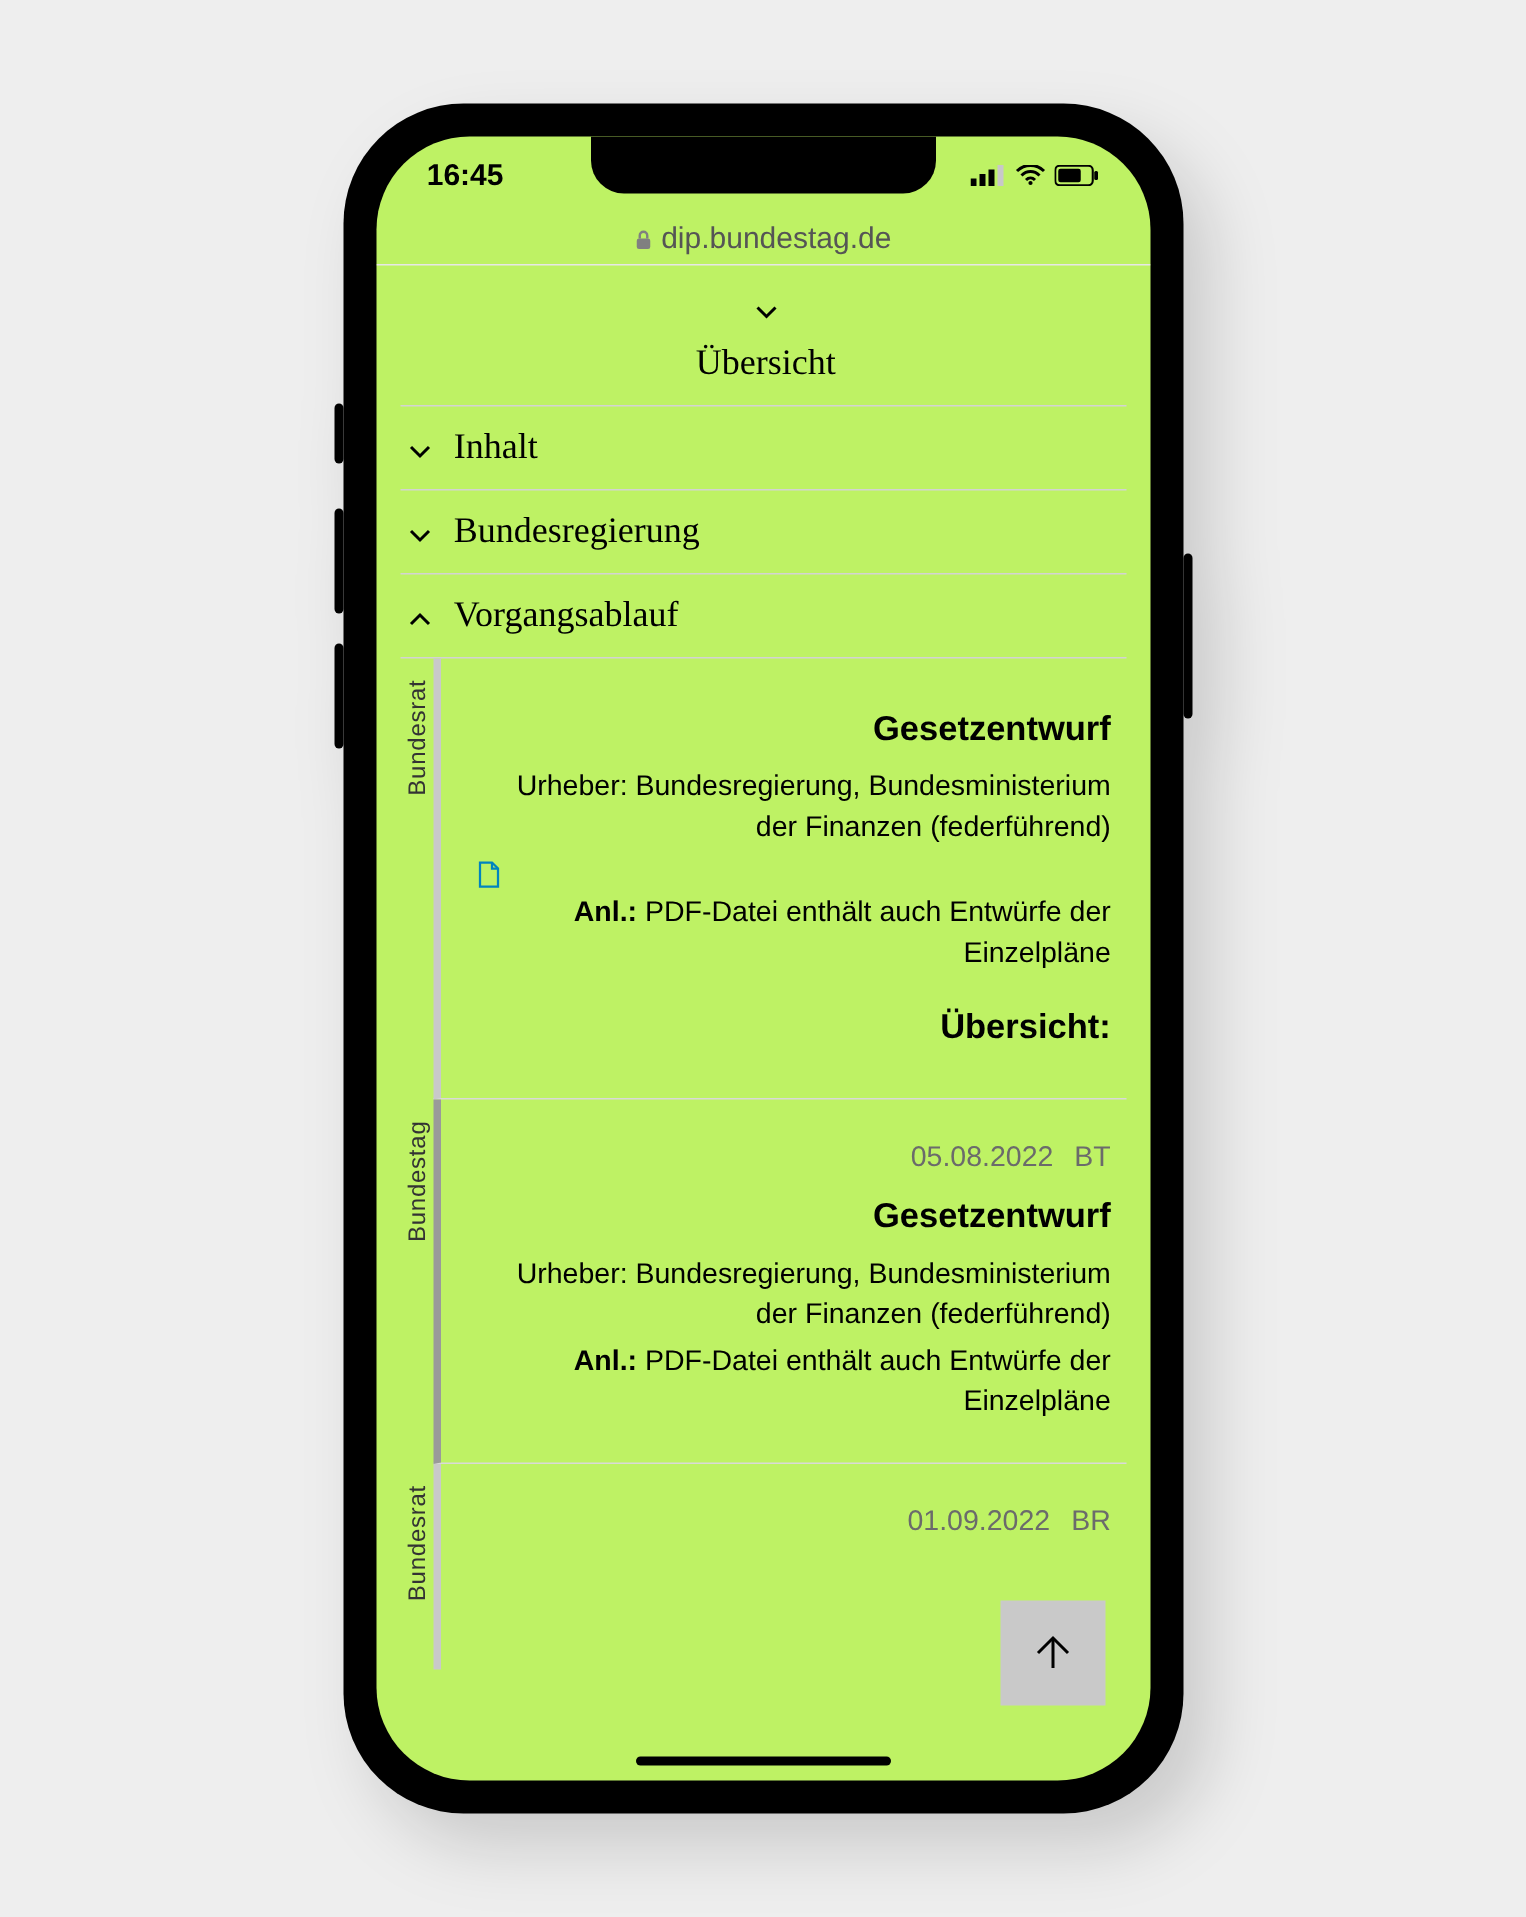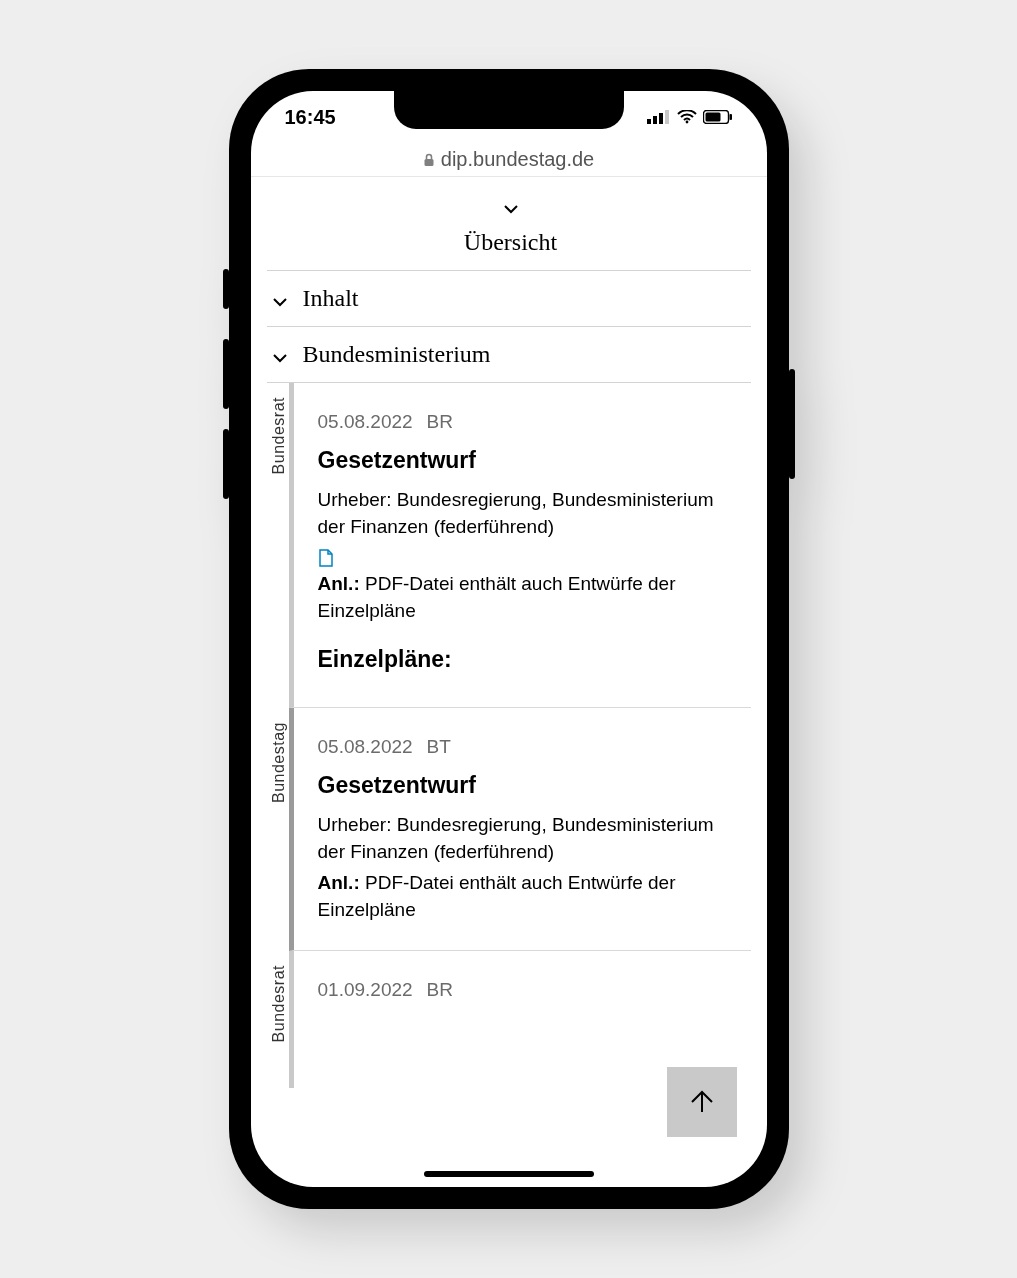--- a/index.html
+++ b/index.html
@@ -27,24 +27,25 @@
     padding: 22px;
   }
   .side-btn { position:absolute; background:#000; border-radius:4px; }
   .side-btn.l1 { left:-6px; top:200px; width:6px; height:40px; }
   .side-btn.l2 { left:-6px; top:270px; width:6px; height:70px; }
   .side-btn.l3 { left:-6px; top:360px; width:6px; height:70px; }
   .side-btn.r1 { right:-6px; top:300px; width:6px; height:110px; }
 
   .screen {
     width: 100%; height: 100%;
-    background: #ffffff;
+    background: #bef264;
     border-radius: 62px;
     overflow: hidden;
     position: relative;
+    text-align: right;
   }
   .notch {
     position: absolute;
     top: 0; left: 50%; transform: translateX(-50%);
     width: 230px; height: 38px;
     background: #000;
     border-bottom-left-radius: 22px;
     border-bottom-right-radius: 22px;
     z-index: 50;
   }
@@ -199,43 +200,48 @@
               </svg>
         </span>
         <span>Inhalt</span>
       </div>
       <div class="acc-item">
         <span class="chev">
           <svg viewBox="0 0 18 18">
                 <polyline points="3,6 9,12 15,6"></polyline>
               </svg>
         </span>
-        <span>Bundesministerium</span>
+        <span>Bundesregierung</span>
+      </div>
+      <div class="acc-item">
+        <span class="chev">
+          <svg viewBox="0 0 18 18">
+                <polyline points="3,12 9,6 15,12"></polyline>
+              </svg>
+        </span>
+        <span>Vorgangsablauf</span>
       </div>
 
       <div class="timeline">
 
         <div class="entry">
           <span class="vert-label">Bundesrat</span>
-          <p class="meta">
-            <span>05.08.2022</span><span class="sep"></span><span>BR</span>
-          </p>
           <h3>Gesetzentwurf</h3>
           <p>Urheber: Bundesregierung, Bundesministerium der Finanzen (federführend)</p>
           <a class="doc-link">
             <svg width="16" height="18" viewBox="0 0 16 18">
               <path d="M2 1 h8 l4 4 v12 h-12 z" fill="none" stroke="#0084bf" stroke-width="1.5"></path>
               <path d="M10 1 v4 h4" fill="none" stroke="#0084bf" stroke-width="1.5"></path>
             </svg>
           </a>
           <p>
             <span class="bold">Anl.:</span>
             <span>PDF-Datei enthält auch Entwürfe der Einzelpläne</span>
           </p>
-          <h3 style="margin-top:18px;">Einzelpläne:</h3>
+          <h3 style="margin-top:18px;">Übersicht:</h3>
         </div>
 
         <div class="entry dark">
           <span class="vert-label">Bundestag</span>
           <p class="meta">
             <span>05.08.2022</span><span class="sep"></span><span>BT</span>
           </p>
           <h3>Gesetzentwurf</h3>
           <p>Urheber: Bundesregierung, Bundesministerium der Finanzen (federführend)</p>
           <p>

